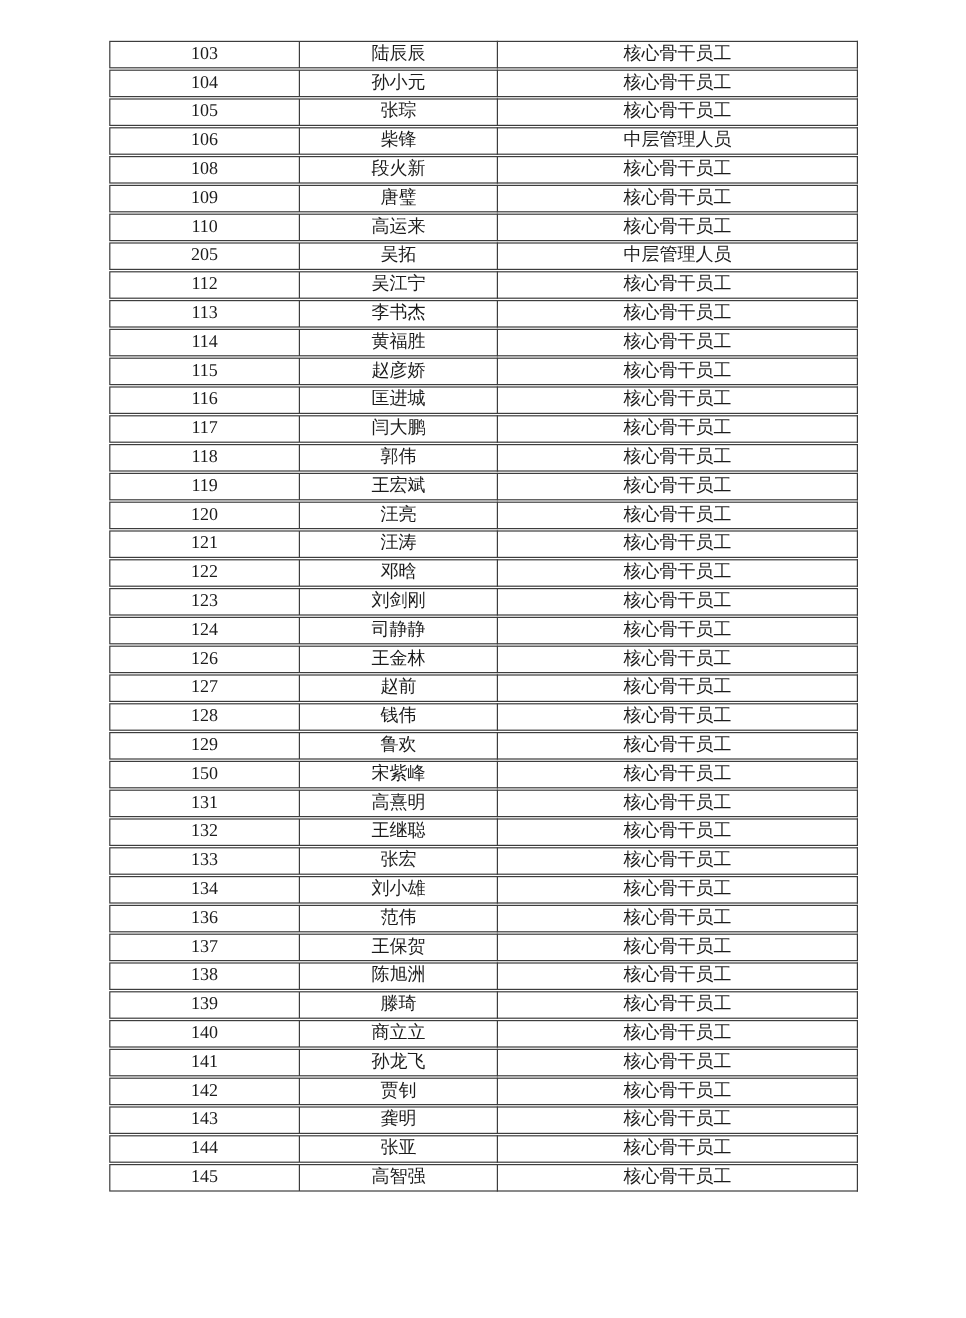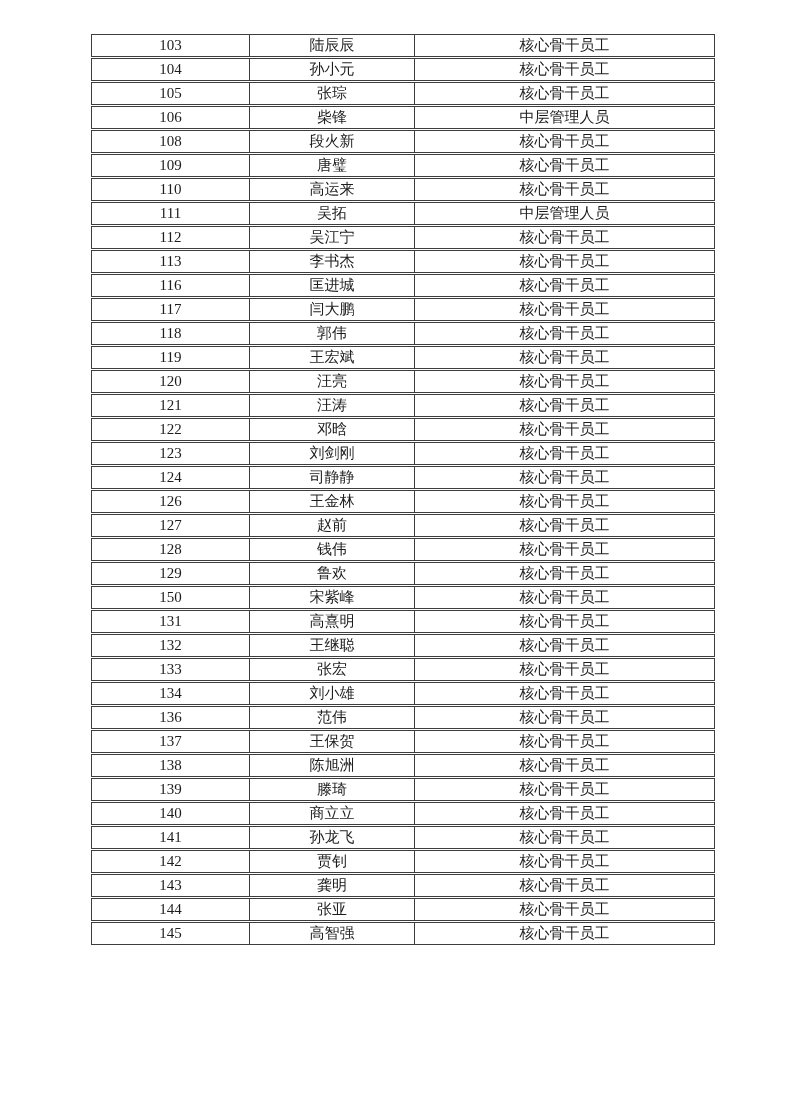--- a/index.html
+++ b/index.html
@@ -92,32 +92,42 @@
           <td>109</td>
           <td>唐璧</td>
           <td>核心骨干员工</td>
         </tr>
         <tr>
           <td>110</td>
           <td>高运来</td>
           <td>核心骨干员工</td>
         </tr>
         <tr>
-          <td>111</td>
+          <td>205</td>
           <td>吴拓</td>
           <td>中层管理人员</td>
         </tr>
         <tr>
           <td>112</td>
           <td>吴江宁</td>
           <td>核心骨干员工</td>
         </tr>
         <tr>
           <td>113</td>
           <td>李书杰</td>
+          <td>核心骨干员工</td>
+        </tr>
+        <tr>
+          <td>114</td>
+          <td>黄福胜</td>
+          <td>核心骨干员工</td>
+        </tr>
+        <tr>
+          <td>115</td>
+          <td>赵彦娇</td>
           <td>核心骨干员工</td>
         </tr>
         <tr>
           <td>116</td>
           <td>匡进城</td>
           <td>核心骨干员工</td>
         </tr>
         <tr>
           <td>117</td>
           <td>闫大鹏</td>

